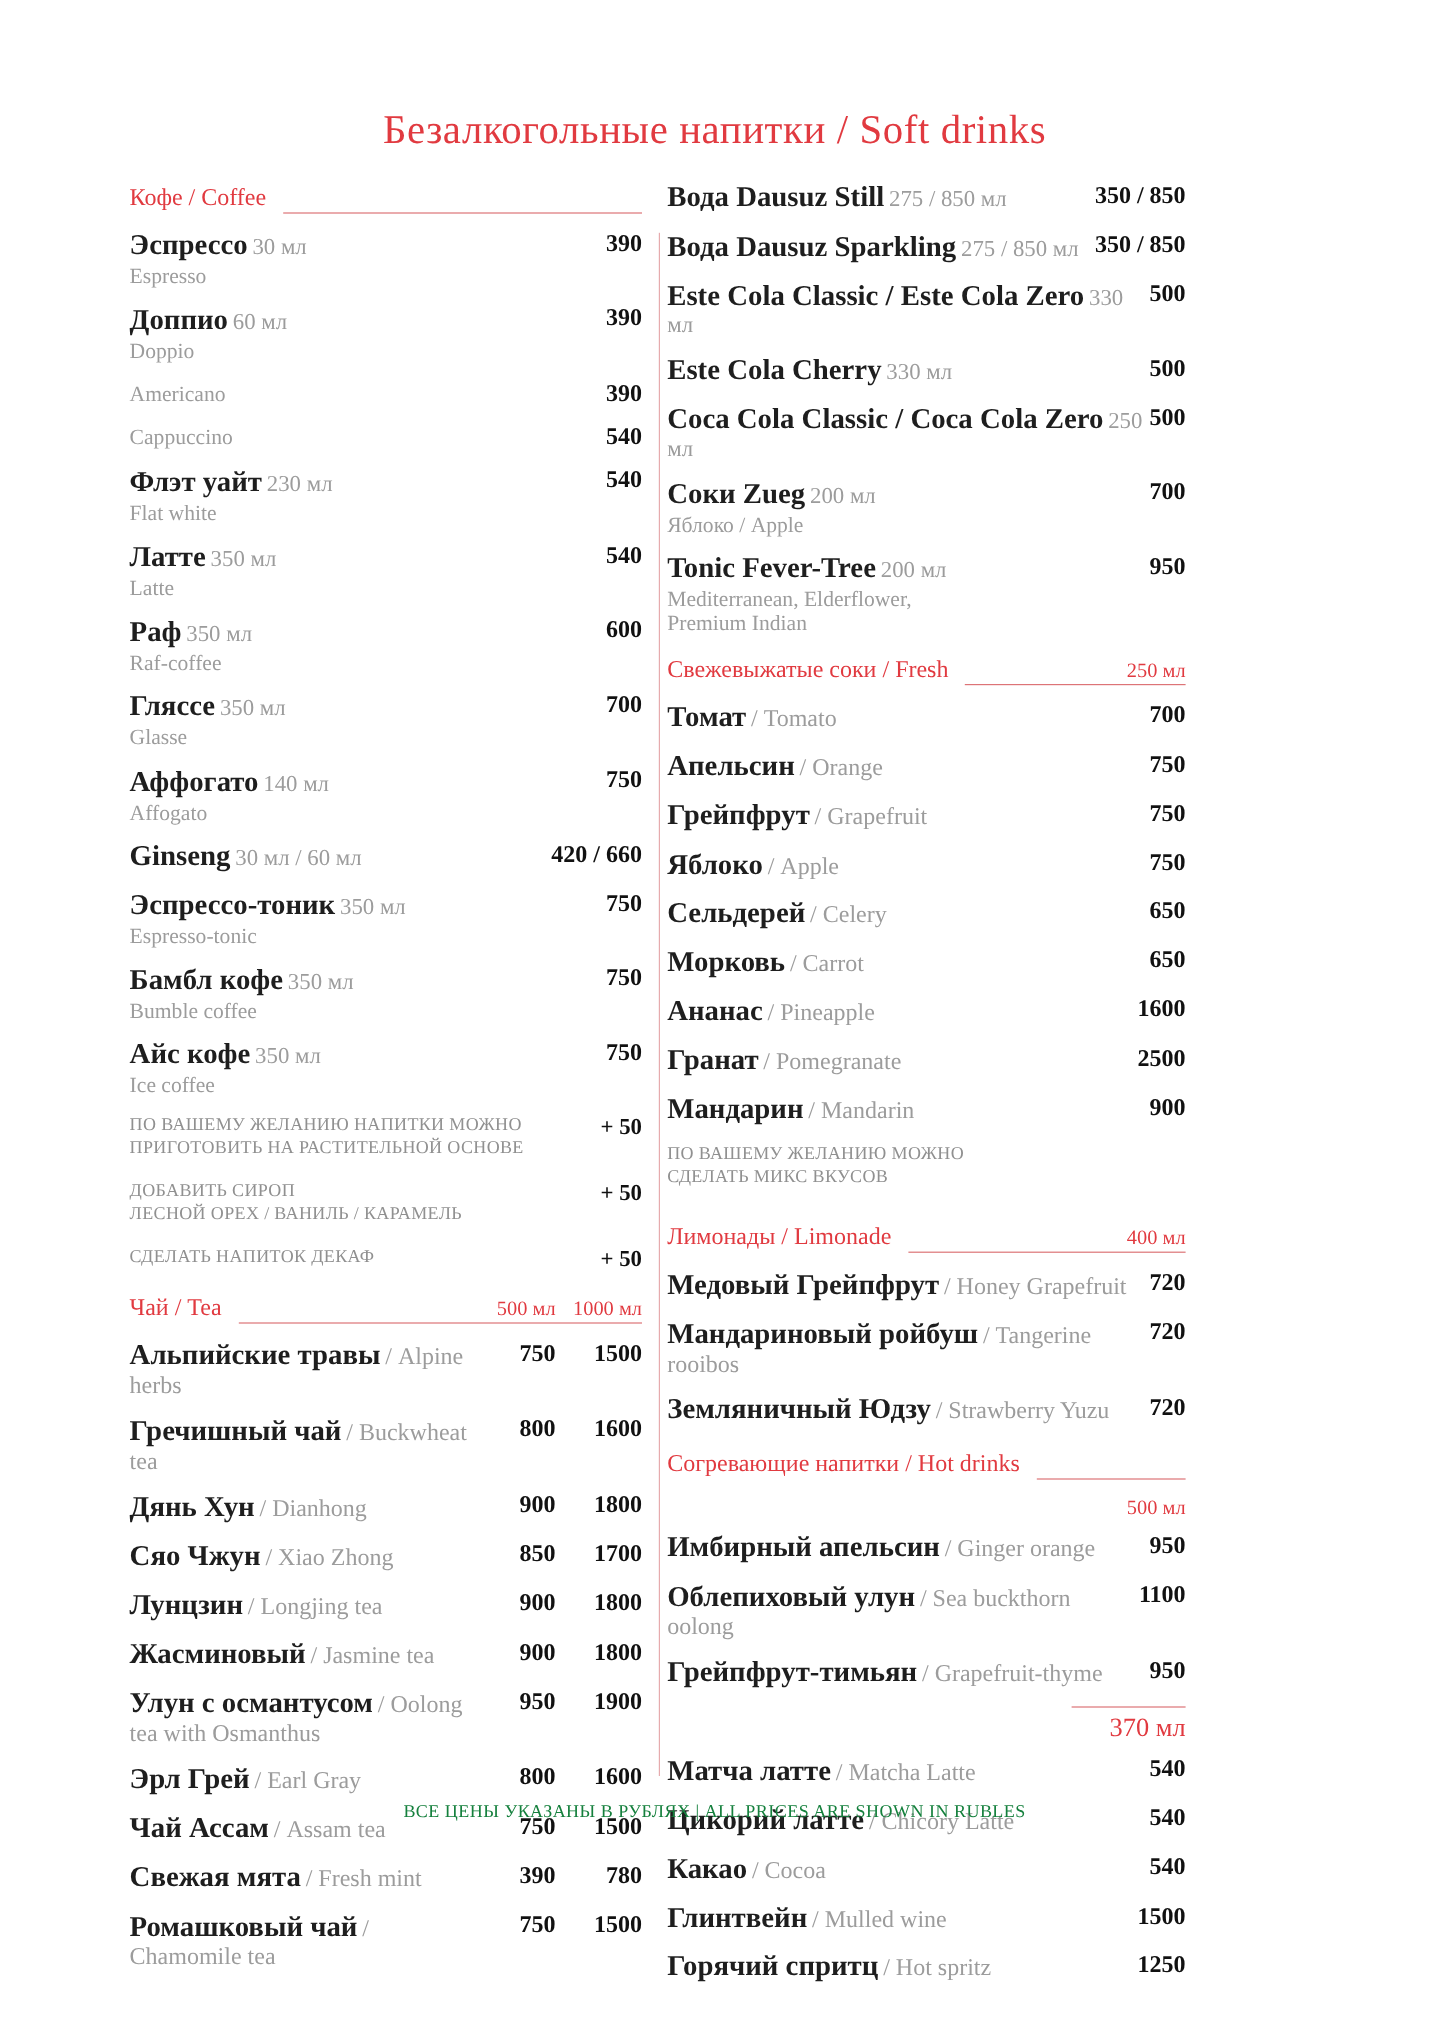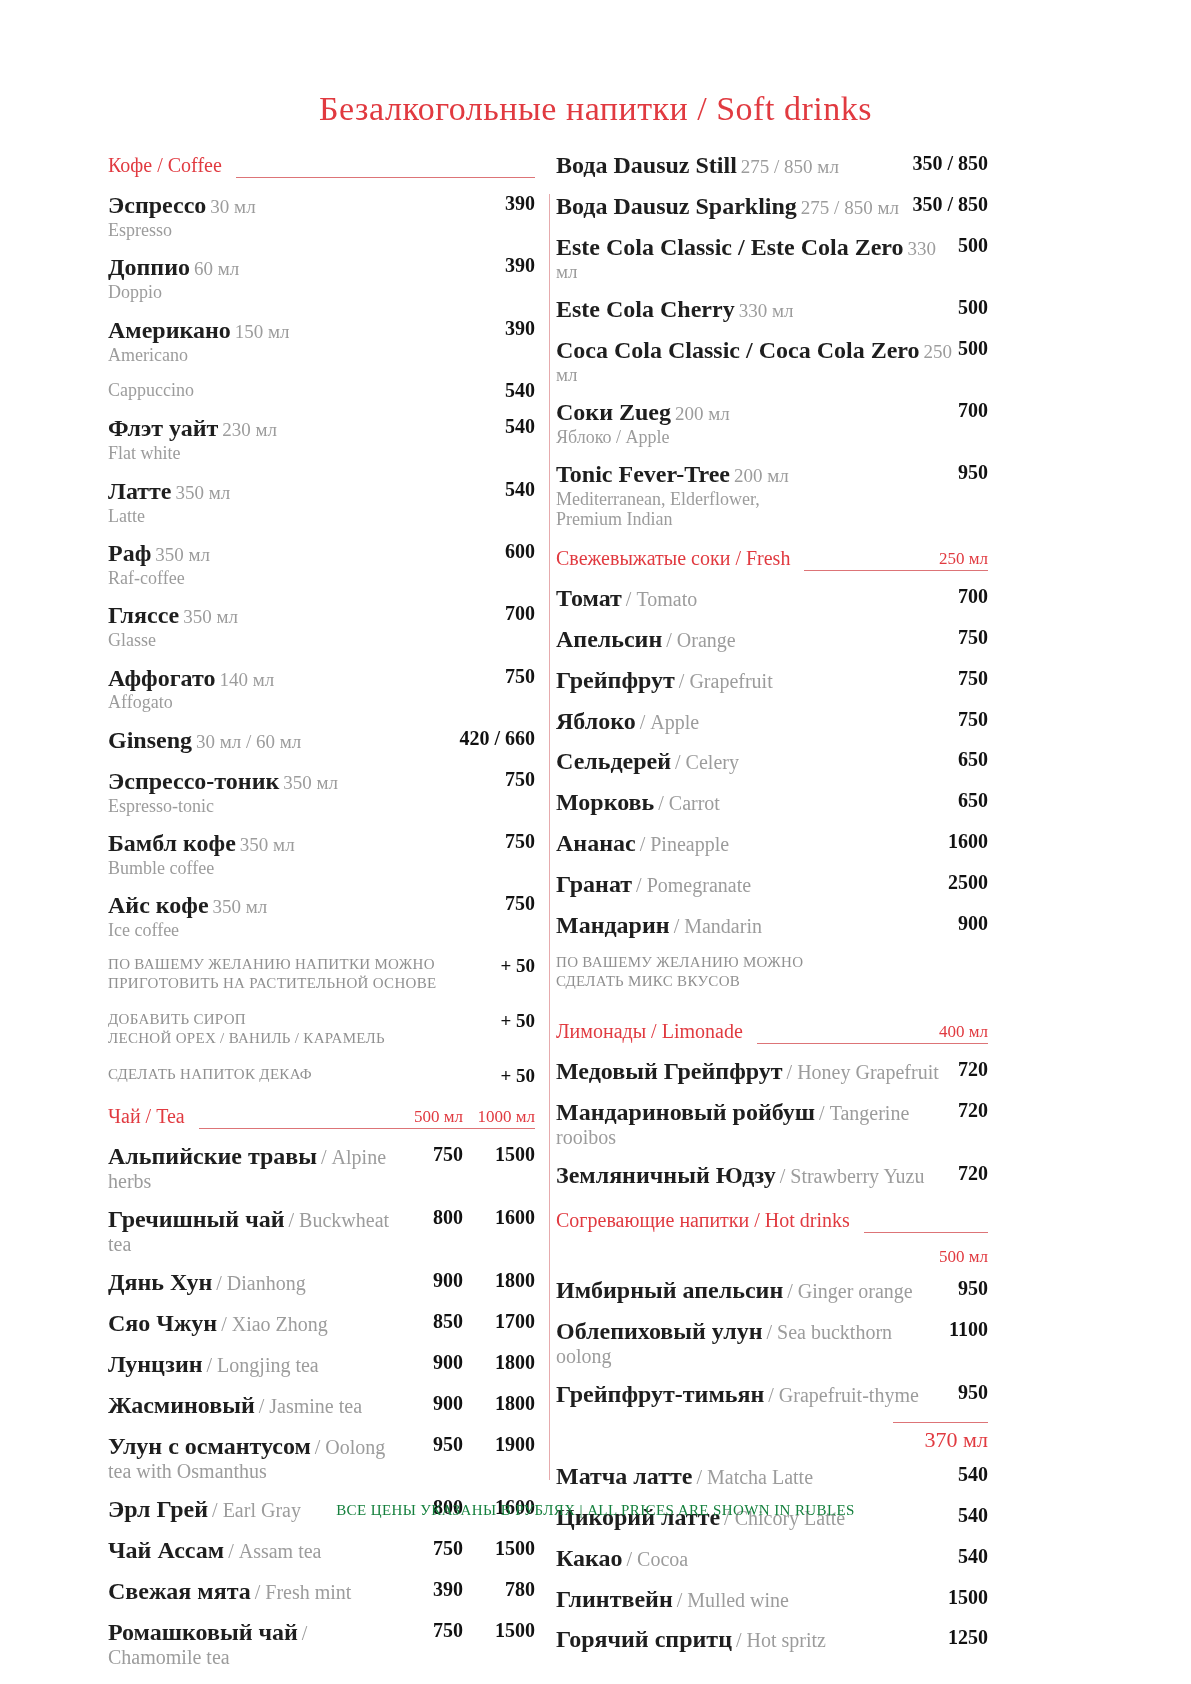--- a/index.html
+++ b/index.html
@@ -105,21 +105,20 @@
             </div>
             <div class="row">
               <div class="row-main">
                 <div class="name-line"><span class="item-name">Доппио</span> <span class="item-vol">60 мл</span></div>
                 <div class="item-sub">Doppio</div>
               </div>
               <span class="price">390</span>
             </div>
             <div class="row">
               <div class="row-main">
-                <div class="name-line"><span class="item-name">Американо</span> <span class="item-vol">150 мл</span></div>
                 <div class="item-sub">Americano</div>
               </div>
               <span class="price">390</span>
             </div>
             <div class="row">
               <div class="row-main">
                 <div class="item-sub">Cappuccino</div>
               </div>
               <span class="price">540</span>
             </div>

